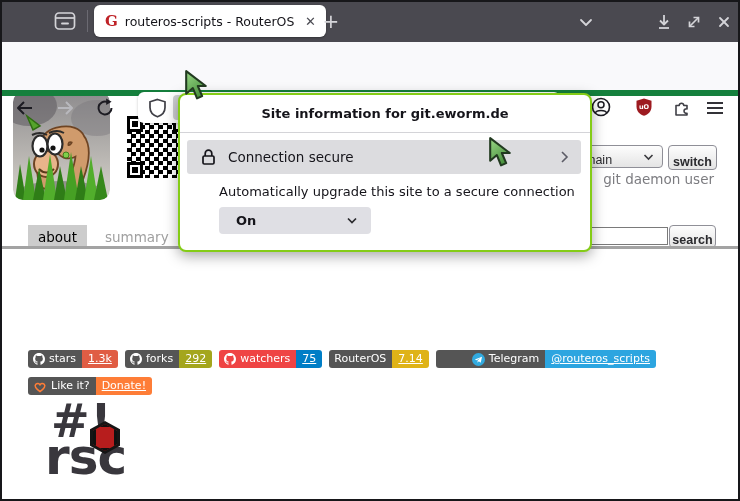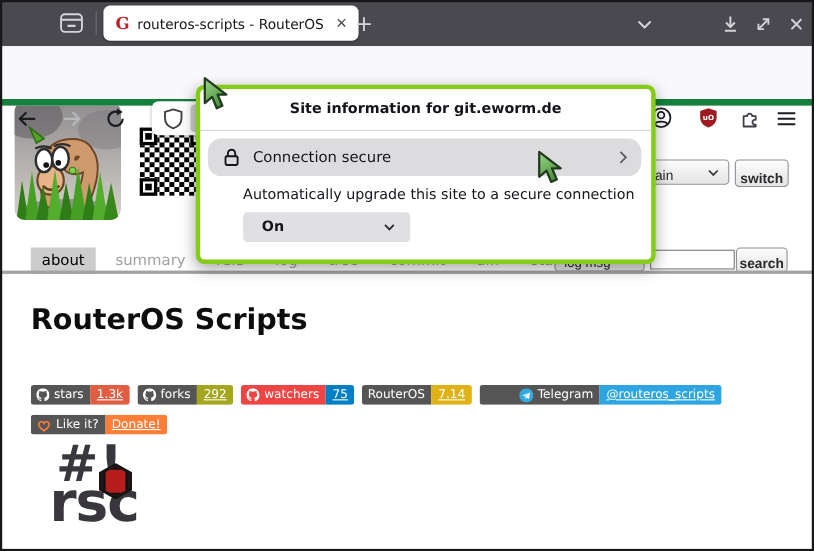--- a/index.html
+++ b/index.html
@@ -74,26 +74,26 @@
   .rsclogo{position:absolute;left:45px;top:308px;width:110px;color:#39373d;font-weight:bold;line-height:1;}
   .rsclogo .l1{font-size:46px;letter-spacing:1px;margin-left:6px;}
   .rsclogo .l2{font-size:50px;letter-spacing:-1px;margin-top:-12px;}
   .hex{position:absolute;left:48px;top:26px;width:24px;height:27px;background:#b71d1d;border:none;
        clip-path:polygon(50% 0,100% 25%,100% 75%,50% 100%,0 75%,0 25%);outline:none;
        box-shadow:0 0 0 3px #111 inset;}
   .hexborder{position:absolute;left:45px;top:23px;width:30px;height:33px;background:#151515;
        clip-path:polygon(50% 0,100% 25%,100% 75%,50% 100%,0 75%,0 25%);}
 
   
-  .popup{position:absolute;left:178px;top:77px;width:410px;height:155px;background:#fff;
-         border:4px solid #84cc16;border-radius:8px;box-shadow:0 4px 14px rgba(0,0,0,.35);z-index:10;}
+  .popup{position:absolute;left:178px;top:93px;width:410px;height:155px;background:#fff;
+         border:2px solid #84cc16;border-radius:8px;box-shadow:0 4px 14px rgba(0,0,0,.35);z-index:10;}
   .popup .ptitle{position:absolute;left:0;top:11px;width:100%;text-align:center;font-size:13px;
                  font-weight:bold;color:#15141a;}
   .popup .phr{position:absolute;left:0;top:37px;width:100%;height:1px;background:#d4d4d8;}
-  .conn-row{position:absolute;left:7px;top:45px;width:394px;height:34px;background:#dcdcdf;border-radius:12px;}
+  .conn-row{position:absolute;left:7px;top:45px;width:394px;height:34px;background:#dcdcdf;border-radius:3px;}
   .conn-row .rlock{position:absolute;left:13px;top:8px;}
   .conn-row .rlabel{position:absolute;left:41px;top:0;line-height:34px;font-size:13.5px;color:#15141a;}
   .conn-row .rchev{position:absolute;right:12px;top:10px;}
   .upg{position:absolute;left:39px;top:89px;font-size:13px;color:#15141a;}
   .onsel{position:absolute;left:39px;top:112px;width:152px;height:27px;background:#dfdfe4;border-radius:4px;}
   .onsel .oval{position:absolute;left:17px;top:0;line-height:27px;font-size:13px;font-weight:bold;color:#15141a;}
   .onsel .ochev{position:absolute;right:13px;top:9px;}
 
   .cursor{position:absolute;z-index:20;}
   .curA{left:183px;top:69px;}
@@ -268,20 +268,21 @@
 
     <div class="gtkbtn branchsel">
       <span>main</span>
       <span class="chev">
         <svg width="11" height="8" viewBox="0 0 11 8">
             <polyline points="1.5,2 5.5,6 9.5,2" fill="none" stroke="#3a3a3e" stroke-width="1.6"></polyline>
           </svg>
       </span>
     </div>
     <div class="gtkbtn switchbtn">switch</div>
+    <div class="owner">git daemon user</div>
 
     <div class="cgittabs">
       <span class="t active">about</span>
       <span class="t">summary</span>
       <span class="t">refs</span>
       <span class="t">log</span>
       <span class="t">tree</span>
       <span class="t">commit</span>
       <span class="t">diff</span>
       <span class="t">stats</span>
@@ -292,21 +293,20 @@
       <span class="chev">
         <svg width="10" height="7" viewBox="0 0 10 7">
             <polyline points="1,1.5 5,5.5 9,1.5" fill="none" stroke="#3a3a3e" stroke-width="1.5"></polyline>
           </svg>
       </span>
     </div>
     <input class="searchinput" type="text" style="">
     <div class="gtkbtn searchbtn">search</div>
     <div class="tabline"></div>
 
-    <div class="h1">RouterOS Scripts</div>
 
     <div class="badges r1">
       <a class="badge">
         <span class="lbl" style="background-color: rgb(85, 85, 85);">
           <span>
               <svg width="12" height="12" viewBox="0 0 16 16">
                 <path fill="#fff" d="M8 0C3.58 0 0 3.58 0 8c0 3.54 2.29 6.53 5.47 7.59.4.07.55-.17.55-.38 0-.19-.01-.82-.01-1.49-2.01.37-2.53-.49-2.69-.94-.09-.23-.48-.94-.82-1.13-.28-.15-.68-.52-.01-.53.63-.01 1.08.58 1.23.82.72 1.21 1.87.87 2.33.66.07-.52.28-.87.51-1.07-1.78-.2-3.64-.89-3.64-3.95 0-.87.31-1.59.82-2.15-.08-.2-.36-1.02.08-2.12 0 0 .67-.21 2.2.82.64-.18 1.32-.27 2-.27s1.36.09 2 .27c1.53-1.04 2.2-.82 2.2-.82.44 1.1.16 1.92.08 2.12.51.56.82 1.27.82 2.15 0 3.07-1.87 3.75-3.65 3.95.29.25.54.73.54 1.48 0 1.07-.01 1.93-.01 2.2 0 .21.15.46.55.38A8.01 8.01 0 0 0 16 8c0-4.42-3.58-8-8-8z"></path>
               </svg>
             </span>
           <span>stars</span>

